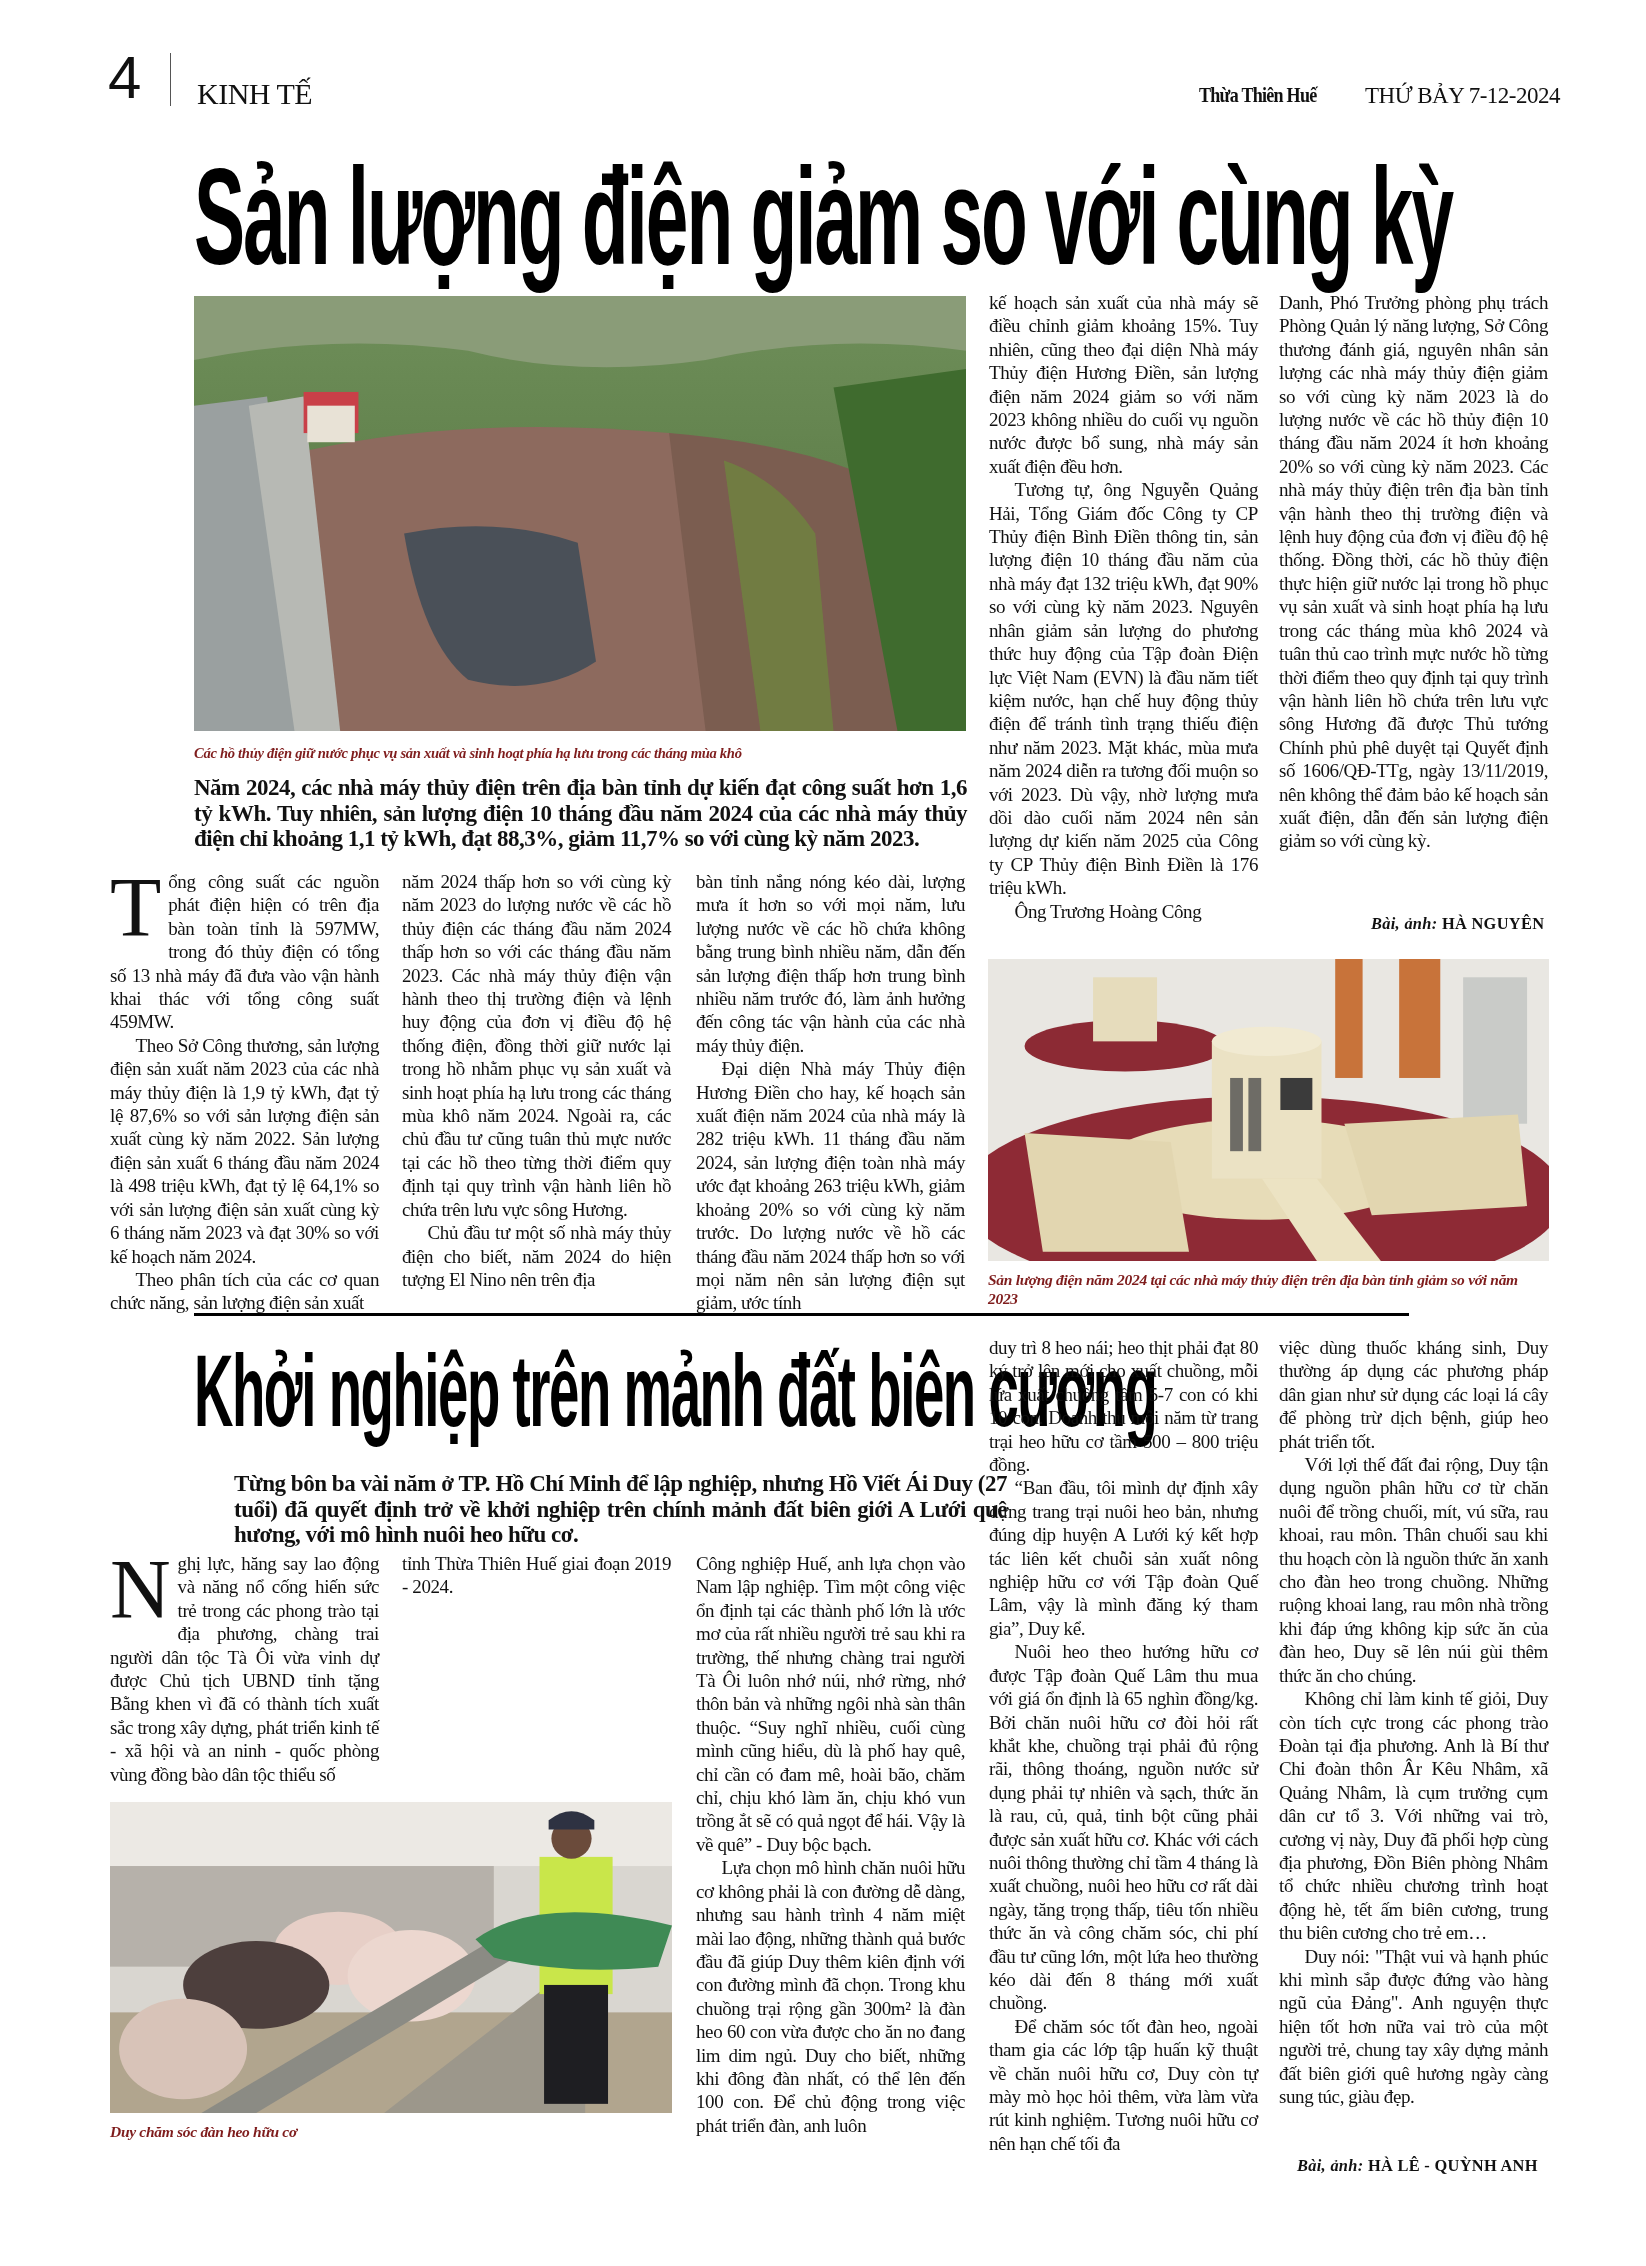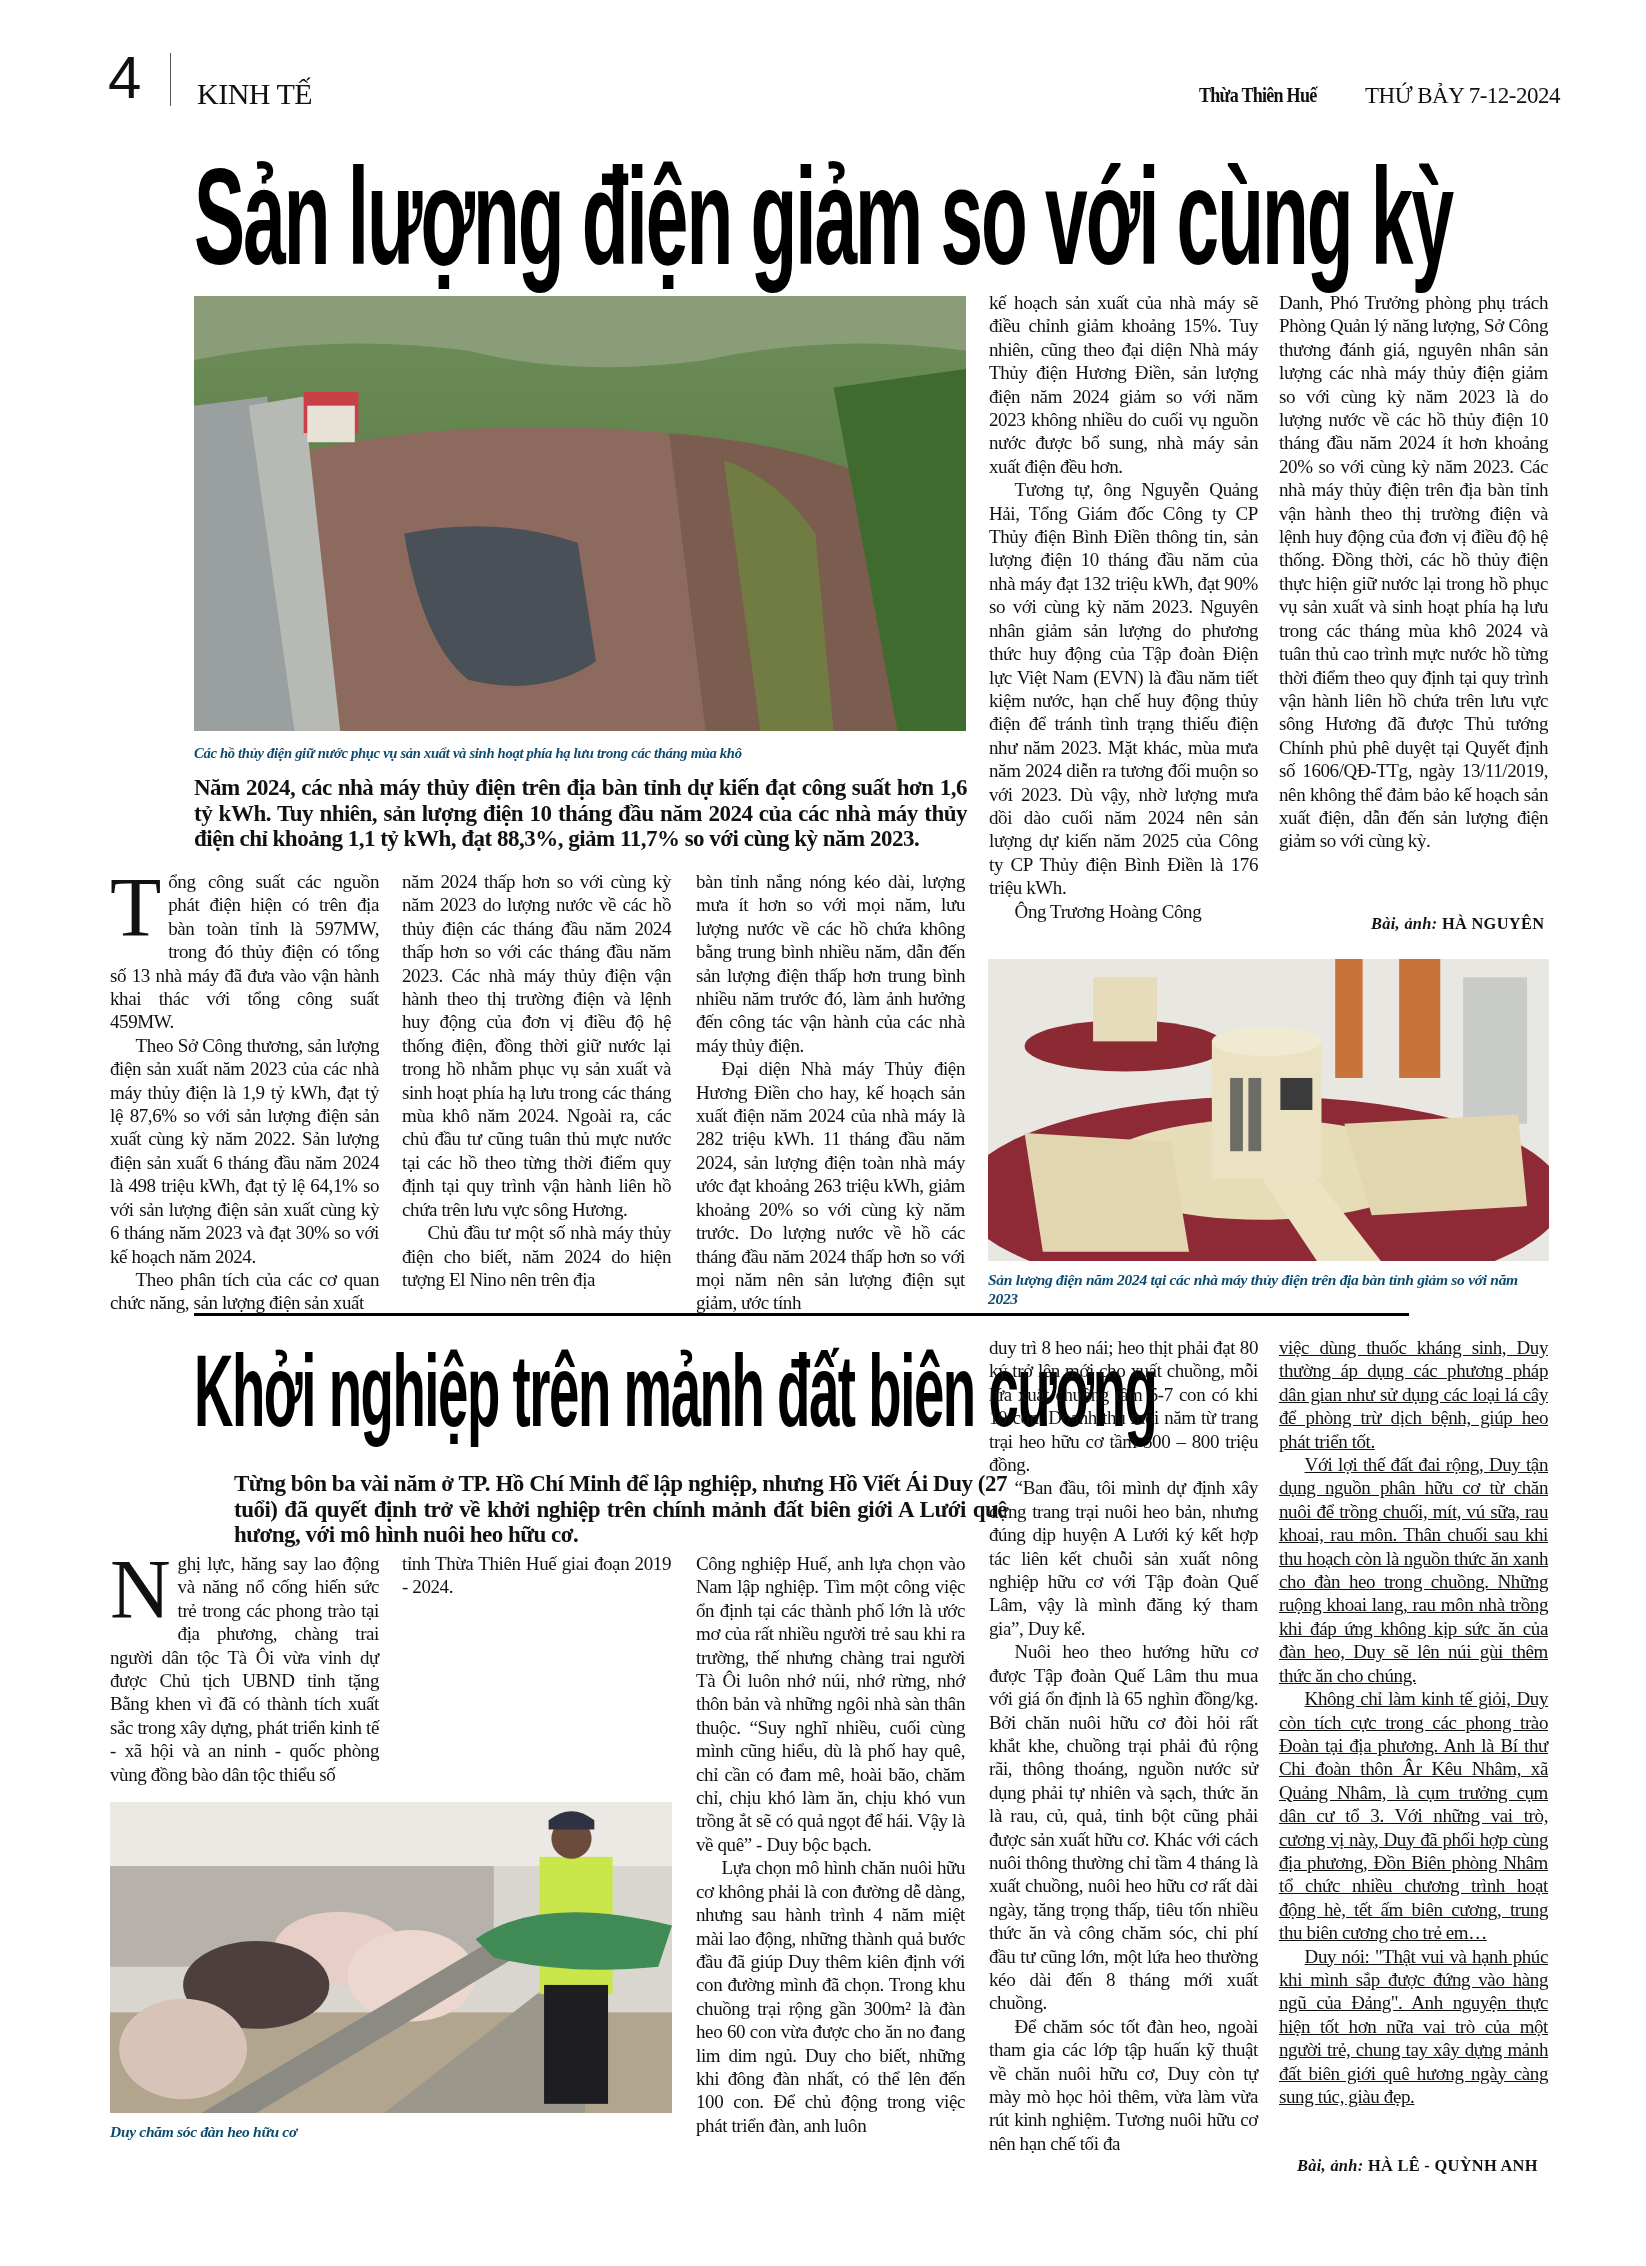--- a/index.html
+++ b/index.html
@@ -24,21 +24,21 @@
   .lead2 { left: 194px; top: 1471px; width: 773px; margin-left: 40px; }
 
   
   .col { font-family: "Liberation Serif", serif; font-size: 19px; line-height: 23.4px; letter-spacing: -0.4px; text-align: justify; width: 269px; }
   .col p { margin: 0; text-indent: 25.6px; }
   .col p.cont { text-indent: 0; }
   .dropcap { float: left; font-size: 84px; line-height: 68px; margin: 3.7px 7.3px 0 0; font-family: "Liberation Serif", serif; }
 
   
   .photo { overflow: hidden; }
-  .caption { font-family: "Liberation Serif", serif; font-style: italic; font-weight: bold; font-size: 15.5px; line-height: 19px; letter-spacing: -0.3px; color: #0c4a6e; }
+  .caption { font-family: "Liberation Serif", serif; font-style: italic; font-weight: bold; font-size: 15.5px; line-height: 19px; letter-spacing: -0.3px; color: #7f1d1d; }
   .byline { font-family: "Liberation Serif", serif; font-size: 16.4px; letter-spacing: 0.3px; white-space: nowrap; }
   .byline i { font-weight: bold; }
   .byline b { font-weight: bold; }
   .rule { background: #000; height: 2.7px; }
 </style>
 </head>
 <body>
 
 <div class="abs page-num">4</div>
 <div class="abs head-rule"></div>
@@ -138,21 +138,21 @@
 <div class="abs col" style="left:696px; top:1552px;">
   <p class="cont">Công nghiệp Huế, anh lựa chọn vào Nam lập nghiệp. Tìm một công việc ổn định tại các thành phố lớn là ước mơ của rất nhiều người trẻ sau khi ra trường, thế nhưng chàng trai người Tà Ôi luôn nhớ núi, nhớ rừng, nhớ thôn bản và những ngôi nhà sàn thân thuộc. “Suy nghĩ nhiều, cuối cùng mình cũng hiểu, dù là phố hay quê, chỉ cần có đam mê, hoài bão, chăm chỉ, chịu khó làm ăn, chịu khó vun trồng ắt sẽ có quả ngọt để hái. Vậy là về quê” - Duy bộc bạch.</p>
   <p>Lựa chọn mô hình chăn nuôi hữu cơ không phải là con đường dễ dàng, nhưng sau hành trình 4 năm miệt mài lao động, những thành quả bước đầu đã giúp Duy thêm kiên định với con đường mình đã chọn. Trong khu chuồng trại rộng gần 300m² là đàn heo 60 con vừa được cho ăn no đang lim dim ngủ. Duy cho biết, những khi đông đàn nhất, có thể lên đến 100 con. Để chủ động trong việc phát triển đàn, anh luôn</p>
 </div>
 <div class="abs col" style="left:989px; top:1336px;font-family:Liberation Serif, serif;">
   <p class="cont">duy trì 8 heo nái; heo thịt phải đạt 80 ký trở lên mới cho xuất chuồng, mỗi lứa xuất chuồng tầm 5-7 con có khi 10 con. Doanh thu mỗi năm từ trang trại heo hữu cơ tầm 500 – 800 triệu đồng.</p>
   <p>“Ban đầu, tôi mình dự định xây dựng trang trại nuôi heo bản, nhưng đúng dịp huyện A Lưới ký kết hợp tác liên kết chuỗi sản xuất nông nghiệp hữu cơ với Tập đoàn Quế Lâm, vậy là mình đăng ký tham gia”, Duy kể.</p>
   <p>Nuôi heo theo hướng hữu cơ được Tập đoàn Quế Lâm thu mua với giá ổn định là 65 nghìn đồng/kg. Bởi chăn nuôi hữu cơ đòi hỏi rất khắt khe, chuồng trại phải đủ rộng rãi, thông thoáng, nguồn nước sử dụng phải tự nhiên và sạch, thức ăn là rau, củ, quả, tinh bột cũng phải được sản xuất hữu cơ. Khác với cách nuôi thông thường chỉ tầm 4 tháng là xuất chuồng, nuôi heo hữu cơ rất dài ngày, tăng trọng thấp, tiêu tốn nhiều thức ăn và công chăm sóc, chi phí đầu tư cũng lớn, một lứa heo thường kéo dài đến 8 tháng mới xuất chuồng.</p>
   <p>Để chăm sóc tốt đàn heo, ngoài tham gia các lớp tập huấn kỹ thuật về chăn nuôi hữu cơ, Duy còn tự mày mò học hỏi thêm, vừa làm vừa rút kinh nghiệm. Tương nuôi hữu cơ nên hạn chế tối đa</p>
 </div>
-<div class="abs col" style="left:1279px; top:1336px;text-decoration:underline;">
+<div class="abs col" style="left:1279px; top:1336px;">
   <p class="cont">việc dùng thuốc kháng sinh, Duy thường áp dụng các phương pháp dân gian như sử dụng các loại lá cây để phòng trừ dịch bệnh, giúp heo phát triển tốt.</p>
   <p>Với lợi thế đất đai rộng, Duy tận dụng nguồn phân hữu cơ từ chăn nuôi để trồng chuối, mít, vú sữa, rau khoai, rau môn. Thân chuối sau khi thu hoạch còn là nguồn thức ăn xanh cho đàn heo trong chuồng. Những ruộng khoai lang, rau môn nhà trồng khi đáp ứng không kịp sức ăn của đàn heo, Duy sẽ lên núi gùi thêm thức ăn cho chúng.</p>
   <p>Không chỉ làm kinh tế giỏi, Duy còn tích cực trong các phong trào Đoàn tại địa phương. Anh là Bí thư Chi đoàn thôn Âr Kêu Nhâm, xã Quảng Nhâm, là cụm trưởng cụm dân cư tổ 3. Với những vai trò, cương vị này, Duy đã phối hợp cùng địa phương, Đồn Biên phòng Nhâm tổ chức nhiều chương trình hoạt động hè, tết ấm biên cương, trung thu biên cương cho trẻ em…</p>
   <p>Duy nói: "Thật vui và hạnh phúc khi mình sắp được đứng vào hàng ngũ của Đảng". Anh nguyện thực hiện tốt hơn nữa vai trò của một người trẻ, chung tay xây dựng mảnh đất biên giới quê hương ngày càng sung túc, giàu đẹp.</p>
 </div>
 
 <div class="abs photo" style="left:110px; top:1802px; width:562px; height:311px;">
   <svg width="562" height="311" viewBox="0 0 615 340" preserveAspectRatio="none">
     <rect width="615" height="340" fill="#d9d6d0"></rect>
     <rect x="0" y="0" width="615" height="70" fill="#ece9e4"></rect>

